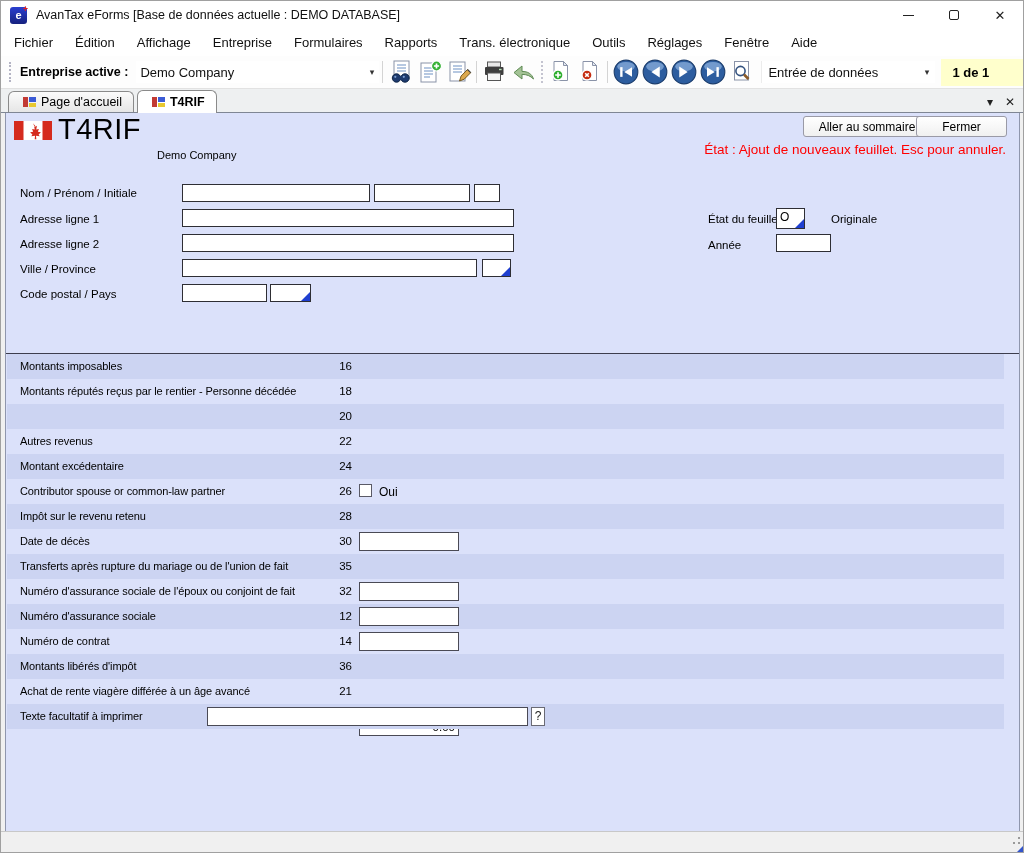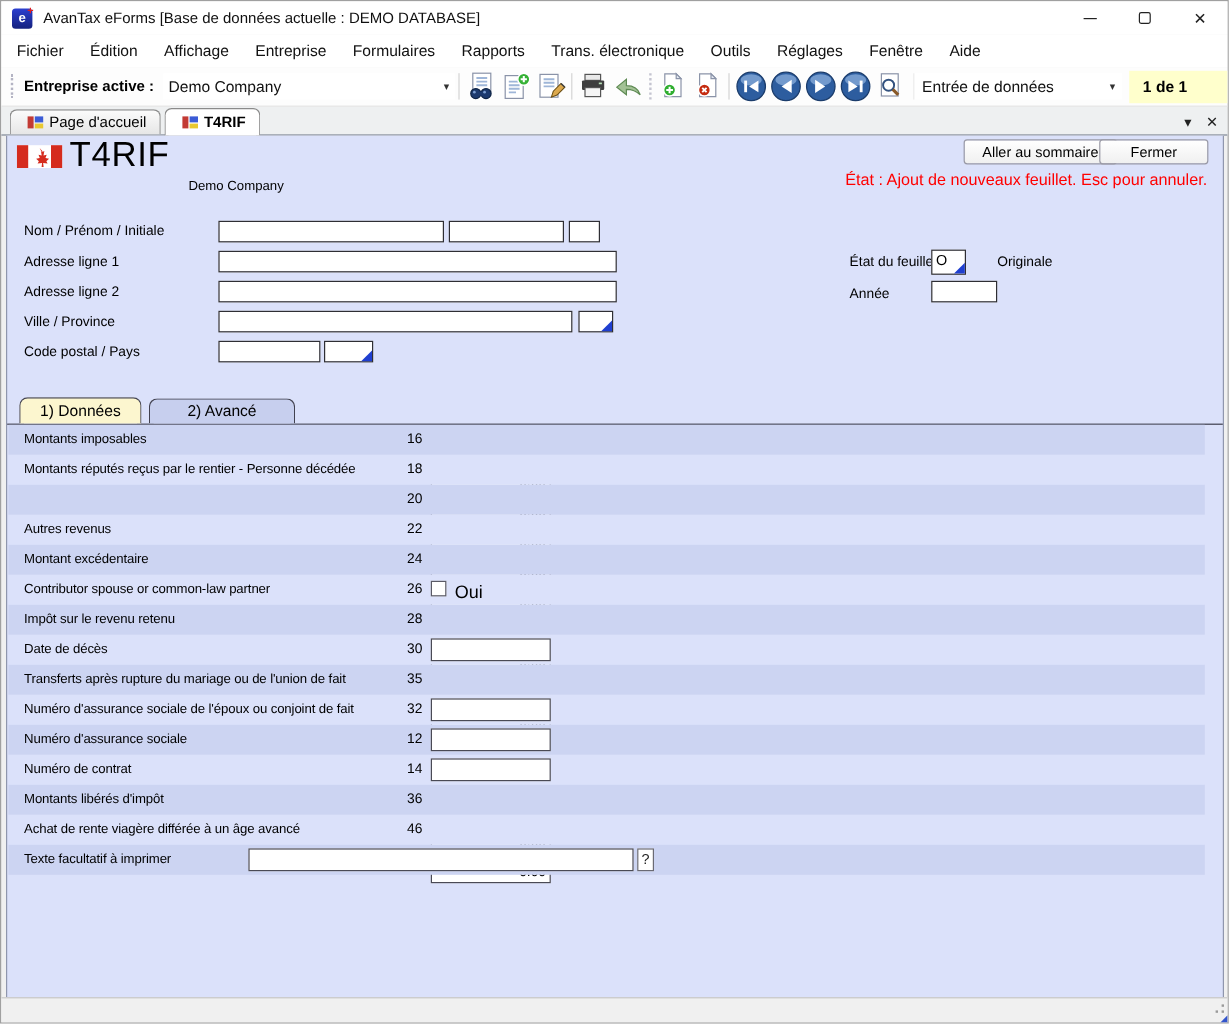--- a/index.html
+++ b/index.html
@@ -83,21 +83,21 @@
 
   
   .rows{position:absolute;top:241px;left:1px;width:997px;}
   .drow{position:relative;height:25px;background:var(--row-light);}
   .drow:nth-child(odd){background:var(--row-dark);}
   .dlabel{position:absolute;left:13px;top:6px;font-size:11px;letter-spacing:-0.1px;color:#000;white-space:nowrap;}
   .dnum{position:absolute;left:299px;width:46px;top:6px;text-align:right;font-size:11.5px;color:#000;}
   .dinput{position:absolute;left:352px;top:3px;width:100px;height:19px;background:#fff;border:1px solid #4a4a55;font-size:11.5px;font-family:"Liberation Sans",sans-serif;padding:0 3px;}
   .dinput.amount{text-align:right;margin-top:35px;}
   .dcheck{position:absolute;left:352px;top:5px;width:13px;height:13px;background:#fff;border:1px solid #5a5a66;}
-  .dchecklabel{position:absolute;left:372px;top:6px;font-size:15px;}
+  .dchecklabel{position:absolute;left:372px;top:6px;font-size:12px;}
   .dopt{position:absolute;left:200px;top:3px;width:321px;height:19px;background:#fff;border:1px solid #4a4a55;font-size:11.5px;font-family:"Liberation Sans",sans-serif;padding:0 3px;}
   .dhelp{position:absolute;left:524px;top:3px;width:14px;height:19px;background:#fff;border:1px solid #6a6a74;font-size:12px;text-align:center;line-height:17px;color:#222;}
 
   
   .statusbar{position:absolute;left:0;right:0;bottom:0;height:21px;background:#f0f0f0;border-top:1px solid #c8c8c8;}
   .gripdots{position:absolute;right:3px;bottom:3px;width:12px;height:12px;}
   .gripdots b{position:absolute;width:2px;height:2px;background:#9a9a9a;}
   .corner-tri{position:absolute;right:0;bottom:0;width:0;height:0;border-left:6px solid transparent;border-bottom:6px solid #3355cc;}
 </style>
 </head>
@@ -310,24 +310,20 @@
           <span class="tri"></span>
         </span>
 
       <span class="ilabel" style="left:702px;top:42px">État du feuillet</span>
       <span class="obox" style="left:770px;top:37px;width:29px;height:21px"><span>O</span><span class="tri"></span></span>
       <span class="ilabel" style="left:825px;top:42px">Originale</span>
       <span class="ilabel" style="left:702px;top:68px">Année</span>
       <input class="ibox" style="left: 770px; top: 63px; width: 55px;" value="">
     </div>
 
-    <div class="innertabs">
-      <div class="itab active">1) Données</div>
-      <div class="itab inactive">2) Avancé</div>
-    </div>
     <div class="tabline"></div>
 
     <div class="rows" id="rows">
         <div class="drow">
           <span class="dlabel">Montants imposables</span>
           <span class="dnum">16</span>
           <input class="dinput amount" value="0.00" style="">
         </div>
         <div class="drow">
           <span class="dlabel">Montants réputés reçus par le rentier - Personne décédée</span>
@@ -384,21 +380,21 @@
           <span class="dnum">14</span>
           <input class="dinput" style="">
         </div>
         <div class="drow">
           <span class="dlabel">Montants libérés d'impôt</span>
           <span class="dnum">36</span>
           <input class="dinput amount" value="0.00" style="">
         </div>
         <div class="drow">
           <span class="dlabel">Achat de rente viagère différée à un âge avancé</span>
-          <span class="dnum">46</span>
+          <span class="dnum">21</span>
           <input class="dinput amount" value="0.00" style="">
         </div>
         <div class="drow">
           <span class="dlabel">Texte facultatif à imprimer</span>
           <input class="dopt" style="">
           <span class="dhelp">?</span>
         </div>
       </div>
   </div>
 

